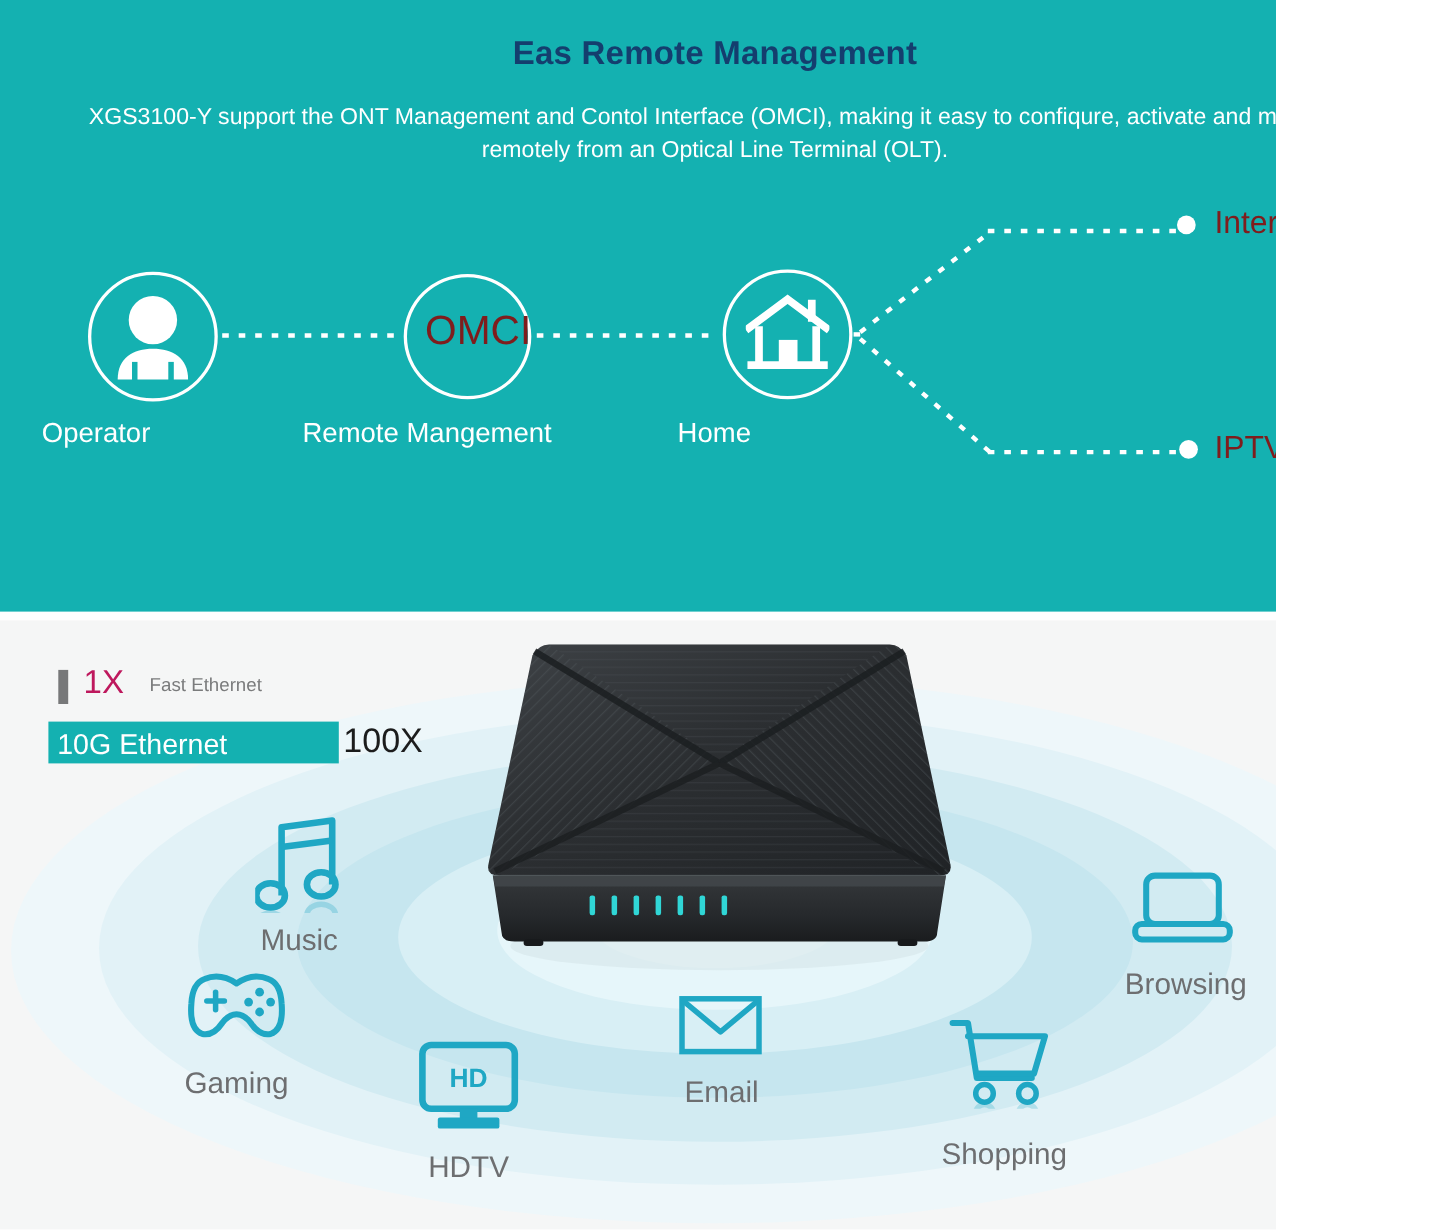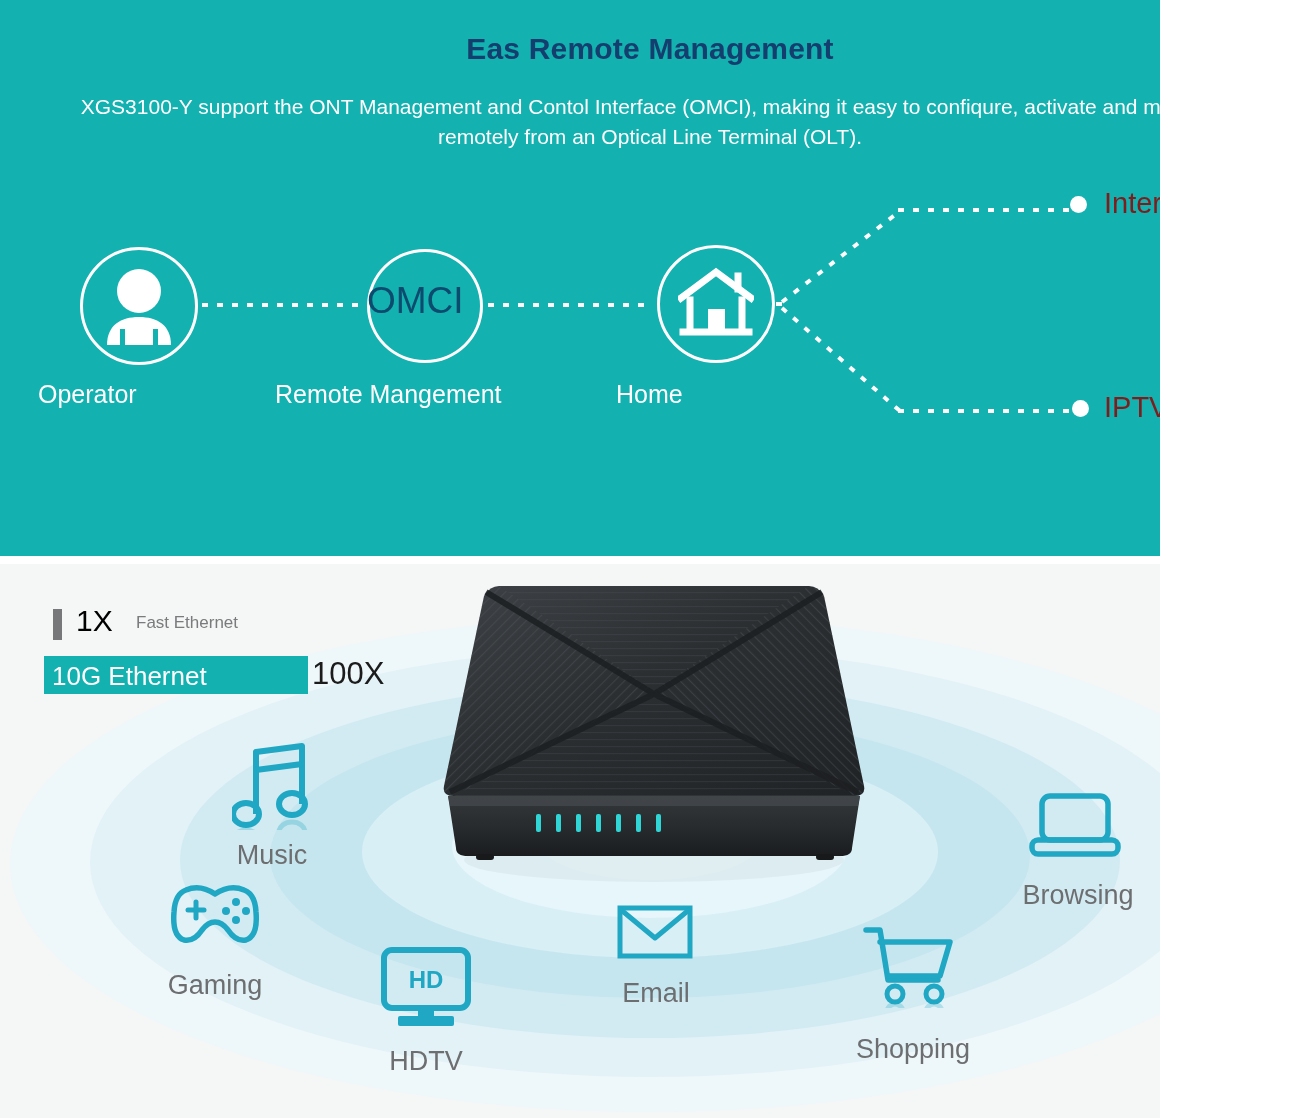--- a/index.html
+++ b/index.html
@@ -62,22 +62,22 @@
   }
   .node-label {
     position: absolute;
     text-align: left;
     color: #ffffff;
     font-size: 25px;
     white-space: nowrap;
   }
   .omci-text {
     position: absolute;
-    text-align: left;
-    color: #0c4a6e;
+    text-align: right;
+    color: #7f1d1d;
     font-size: 37px;
     letter-spacing: 0px;
     white-space: nowrap;
   }
   .endpoint-dot {
     position: absolute;
     width: 17px; height: 17px;
     background: #ffffff;
     border-radius: 50%;
   }
@@ -121,21 +121,21 @@
   #bar-fast {
     position: absolute;
     left: 9px; top: 5px;
     width: 9px; height: 31px;
     background: #777879;
   }
   #label-fast-mult {
     position: absolute;
     left: 32px; top: 0px;
     font-size: 30px;
-    color: #000000;
+    color: #be185d;
     font-weight: 400;
   }
   #label-fast-name {
     position: absolute;
     left: 92px; top: 9px;
     font-size: 17px;
     color: #7a7b7c;
   }
   #row-10g {
     position: relative;

